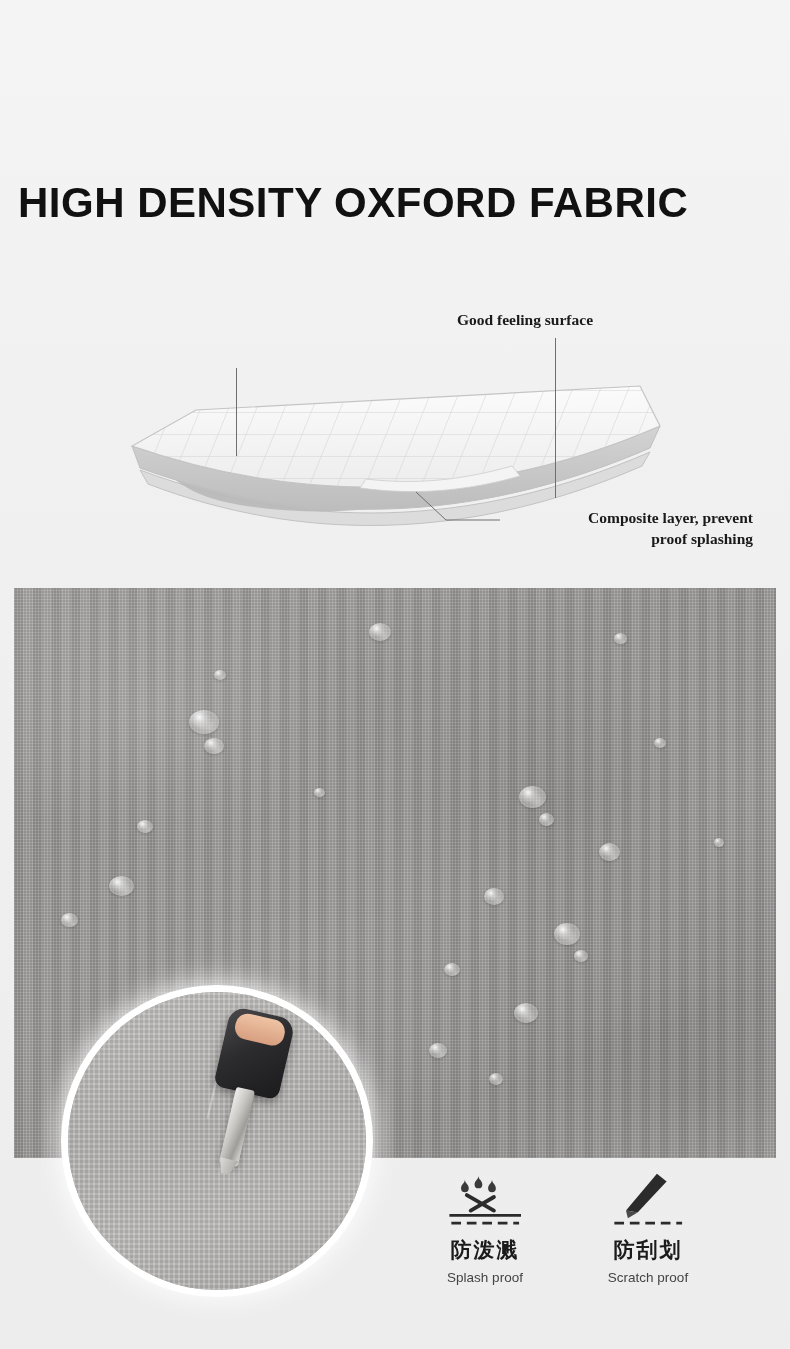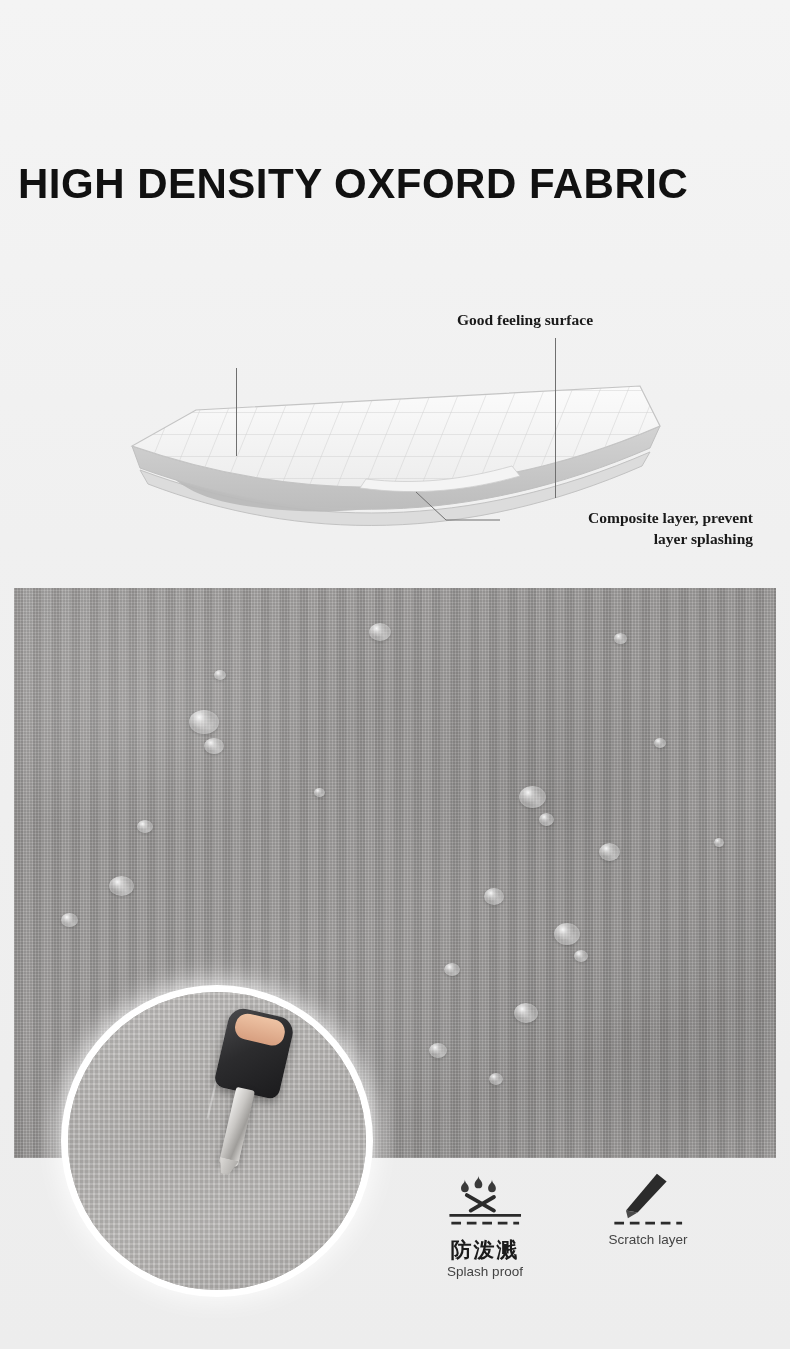--- a/index.html
+++ b/index.html
@@ -13,21 +13,21 @@
     position: relative;
     overflow: hidden;
     font-family: "Liberation Sans", sans-serif;
     background: linear-gradient(180deg, #f4f4f4 0%, #f0f0f0 40%, #ededed 100%);
   }
 
   
   .title {
     position: absolute;
     left: 18px;
-    top: 160px;
+    top: 179px;
     font-size: 42px;
     font-weight: bold;
     letter-spacing: 0.5px;
     color: #111;
     white-space: nowrap;
   }
 
   
   .diagram {
     position: absolute;
@@ -199,20 +199,21 @@
   .feature-cn {
     font-size: 21px;
     font-weight: bold;
     color: #1b1b1b;
     letter-spacing: 2px;
     margin-top: 4px;
   }
   .feature-en {
     font-size: 13.5px;
     color: #444;
+    margin-top: 6px;
   }
 </style>
 </head>
 <body>
 
 <div class="title">HIGH DENSITY OXFORD FABRIC</div>
 
 <div class="diagram">
 
   <svg class="diagram-svg" viewBox="0 0 790 300">
@@ -242,21 +243,21 @@
 
     <path d="M416 212 L 446 240 L 500 240" fill="none" stroke="#6f6f6f" stroke-width="1"></path>
   </svg>
 
   <div class="lead lead-inner"></div>
   <div class="lead lead-good"></div>
 
   <div class="callout callout-good">Good feeling surface</div>
   <div class="callout callout-comp">
     <span>Composite layer, prevent</span><br>
-    <span>layer splashing</span>
+    <span>proof splashing</span>
   </div>
 </div>
 
 <div class="photo">
   <div class="fabric-base"></div>
   <div class="fabric-blotch"></div>
   <div id="droplet-layer">
       <div class="droplet" style="left: 355px; top: 35px; width: 22px; height: 18px;"></div>
       <div class="droplet" style="left: 600px; top: 45px; width: 13px; height: 11px;"></div>
       <div class="droplet" style="left: 175px; top: 122px; width: 30px; height: 24px;"></div>
@@ -309,16 +310,17 @@
     <div class="feature-en">Splash proof</div>
   </div>
 
   <div class="feature feature-2">
     <svg class="feature-icon" viewBox="0 0 110 62">
       <path d="M64 6 L74 14 L44 46 L32 44 Z" fill="#2b2b2b"></path>
       <path d="M32 44 L44 46 L34 52 Z" fill="#4a4a4a"></path>
       <path d="M18 49 L92 49" stroke="#2b2b2b" stroke-width="3" opacity="0"></path>
       <path d="M20 57 h10 M36 57 h10 M52 57 h10 M68 57 h10 M84 57 h6" stroke="#2b2b2b" stroke-width="3"></path>
     </svg>
-    <div class="feature-en">Scratch layer</div>
+    <div class="feature-cn">防刮划</div>
+    <div class="feature-en">Scratch proof</div>
   </div>
 
 </div>
 
 </body></html>

